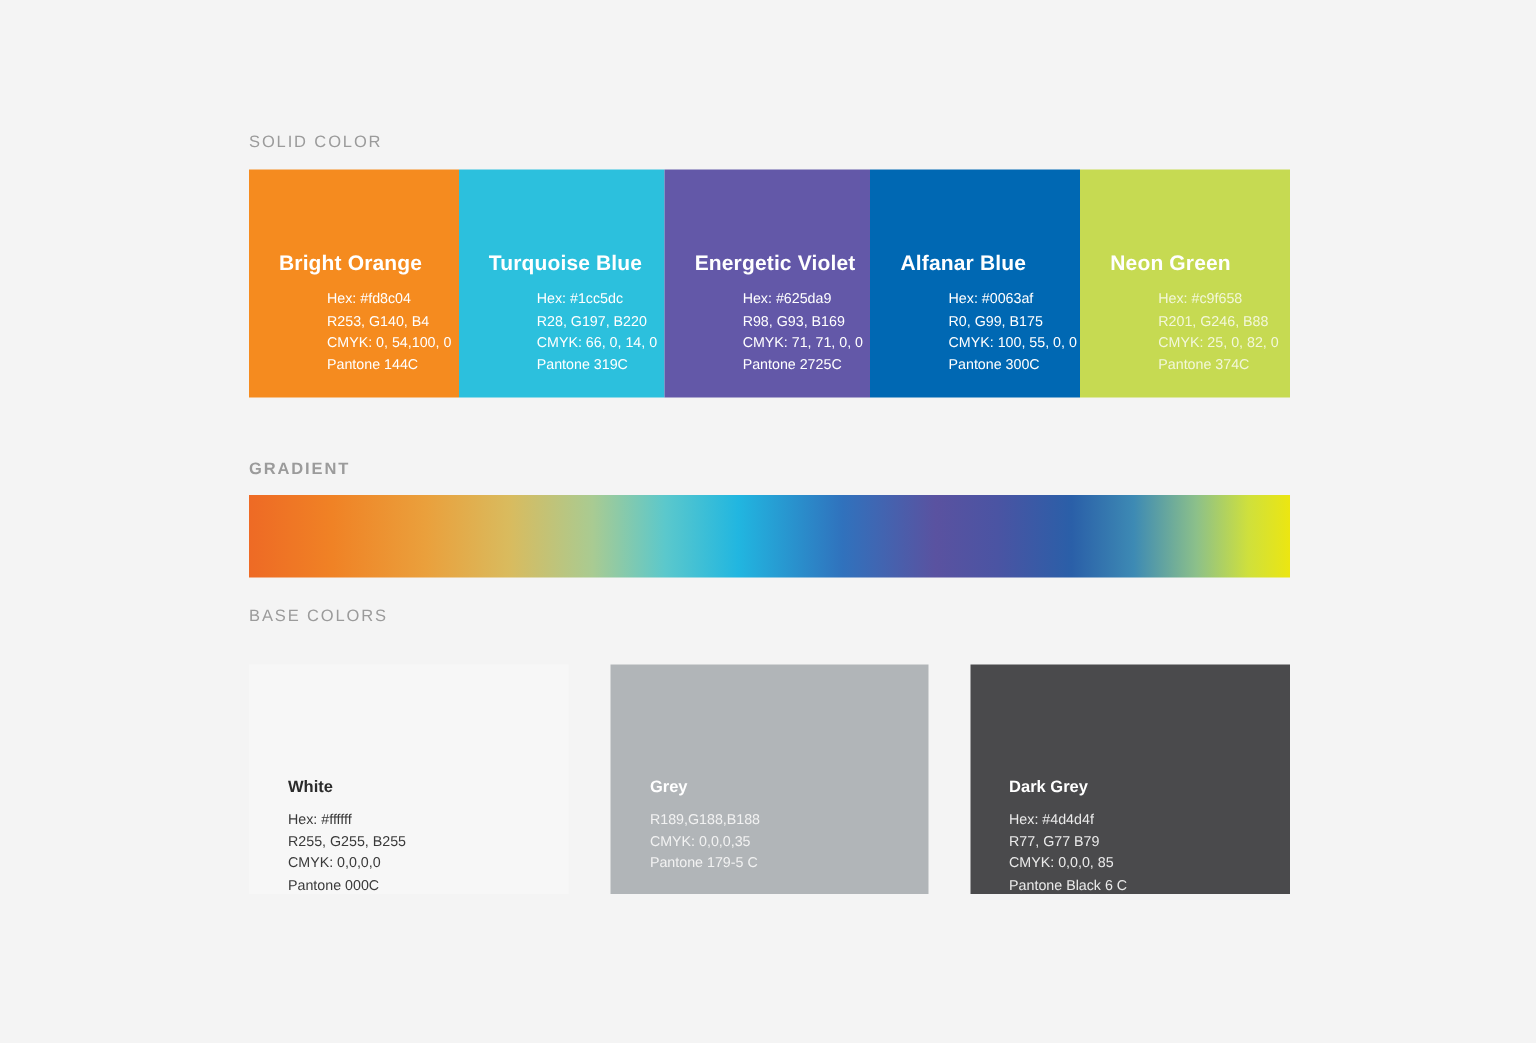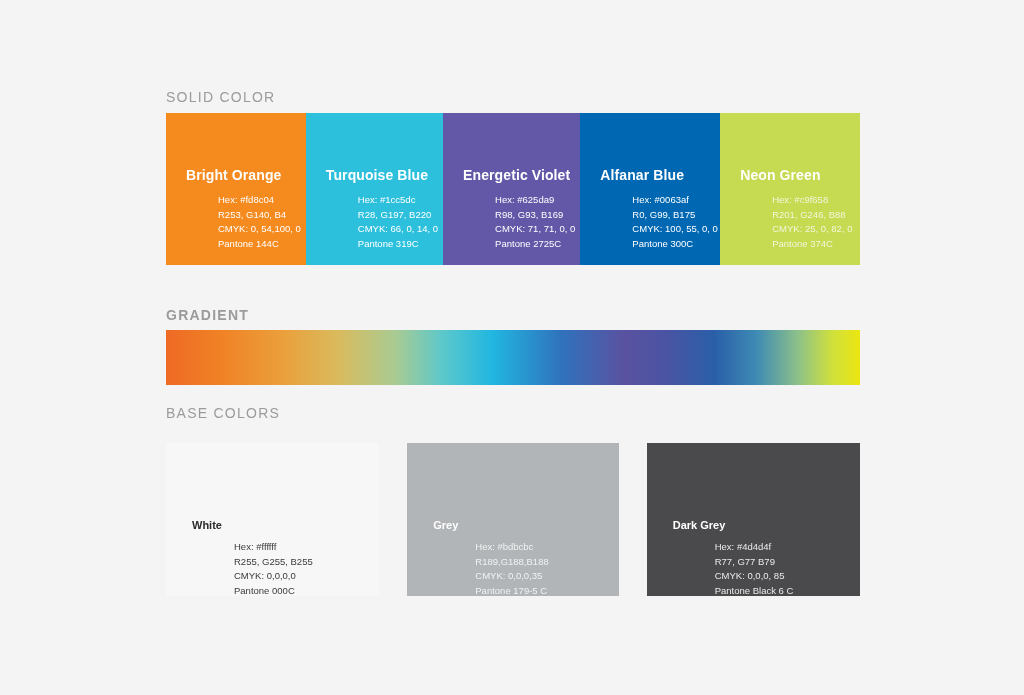--- a/index.html
+++ b/index.html
@@ -20,21 +20,21 @@
     position: absolute;
     left: 166px;
     top: 0;
     width: 694px;
     height: 695px;
   }
 
   
   .section-label {
     position: absolute;
-    font-size: 14px;
+    font-size: 11px;
     letter-spacing: 1.25px;
     color: #9b9b9b;
     text-transform: uppercase;
     white-space: nowrap;
     font-weight: 400;
   }
   #label-solid  { top: 89px; left: 0; }
   #label-grad   { top: 307px; left: 0; font-weight: bold; }
   #label-base   { top: 405px; left: 0; }
 
@@ -112,21 +112,20 @@
   .base-name {
     font-size: 11px;
     font-weight: bold;
     margin: 0 0 9px 0;
     white-space: nowrap;
   }
   .base-specs {
     font-size: 9.5px;
     line-height: 14.5px;
     white-space: nowrap;
-    margin-left: 42px;
   }
   .base-swatch.white .base-name  { color: #2b2b2b; }
   .base-swatch.white .base-specs { color: #3a3a3a; }
   .base-swatch.grey .base-name   { color: #ffffff; }
   .base-swatch.grey .base-specs  { color: #f2f2f2; }
   .base-swatch.dark .base-name   { color: #ffffff; }
   .base-swatch.dark .base-specs  { color: #eaeaea; }
 </style>
 </head>
 <body style="background: rgb(244, 244, 244);">
@@ -216,21 +215,20 @@
           <div>CMYK: 0,0,0,0</div>
           <div>Pantone 000C</div>
         </div>
       </div>
     </div>
 
     <div class="base-swatch grey" style="flex: 230 1 0px; background: rgb(177, 181, 184);">
       <div class="base-inner">
         <div class="base-name">Grey</div>
         <div class="base-specs">
-          <div>Hex: #bdbcbc</div>
           <div>R189,G188,B188</div>
           <div>CMYK: 0,0,0,35</div>
           <div>Pantone 179-5 C</div>
         </div>
       </div>
     </div>
 
     <div class="base-swatch dark" style="flex: 232 1 0px; background: rgb(74, 74, 76);">
       <div class="base-inner">
         <div class="base-name">Dark Grey</div>

